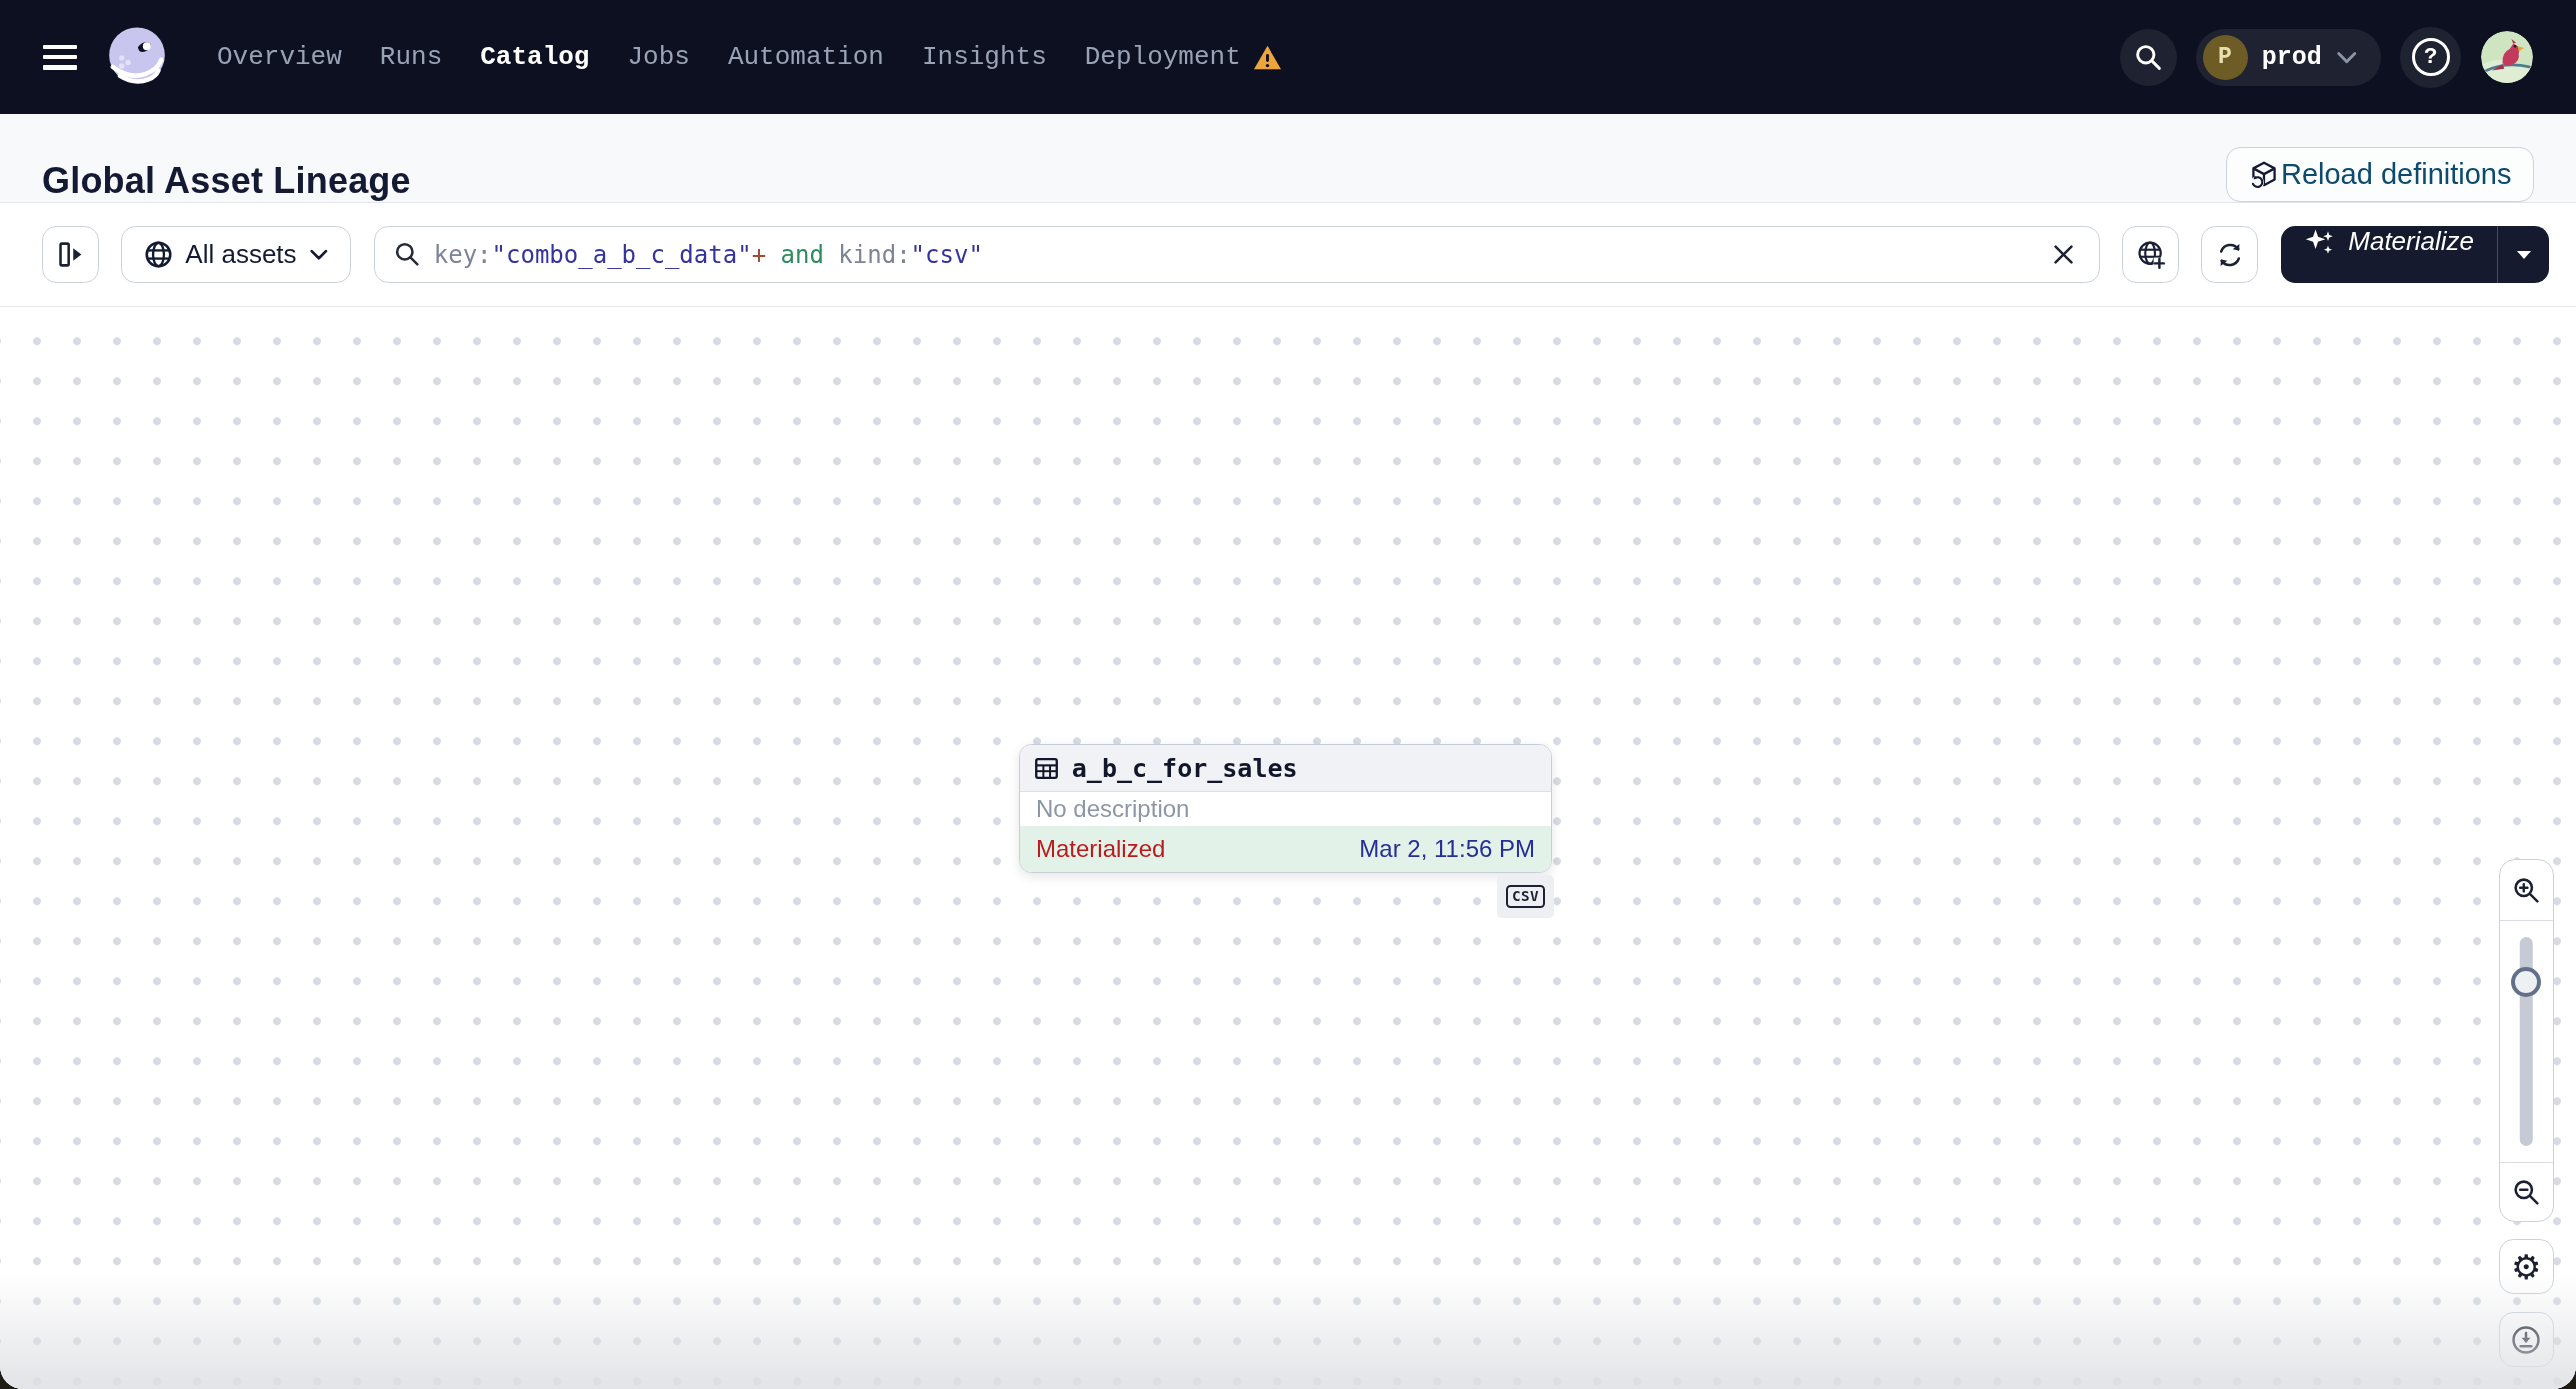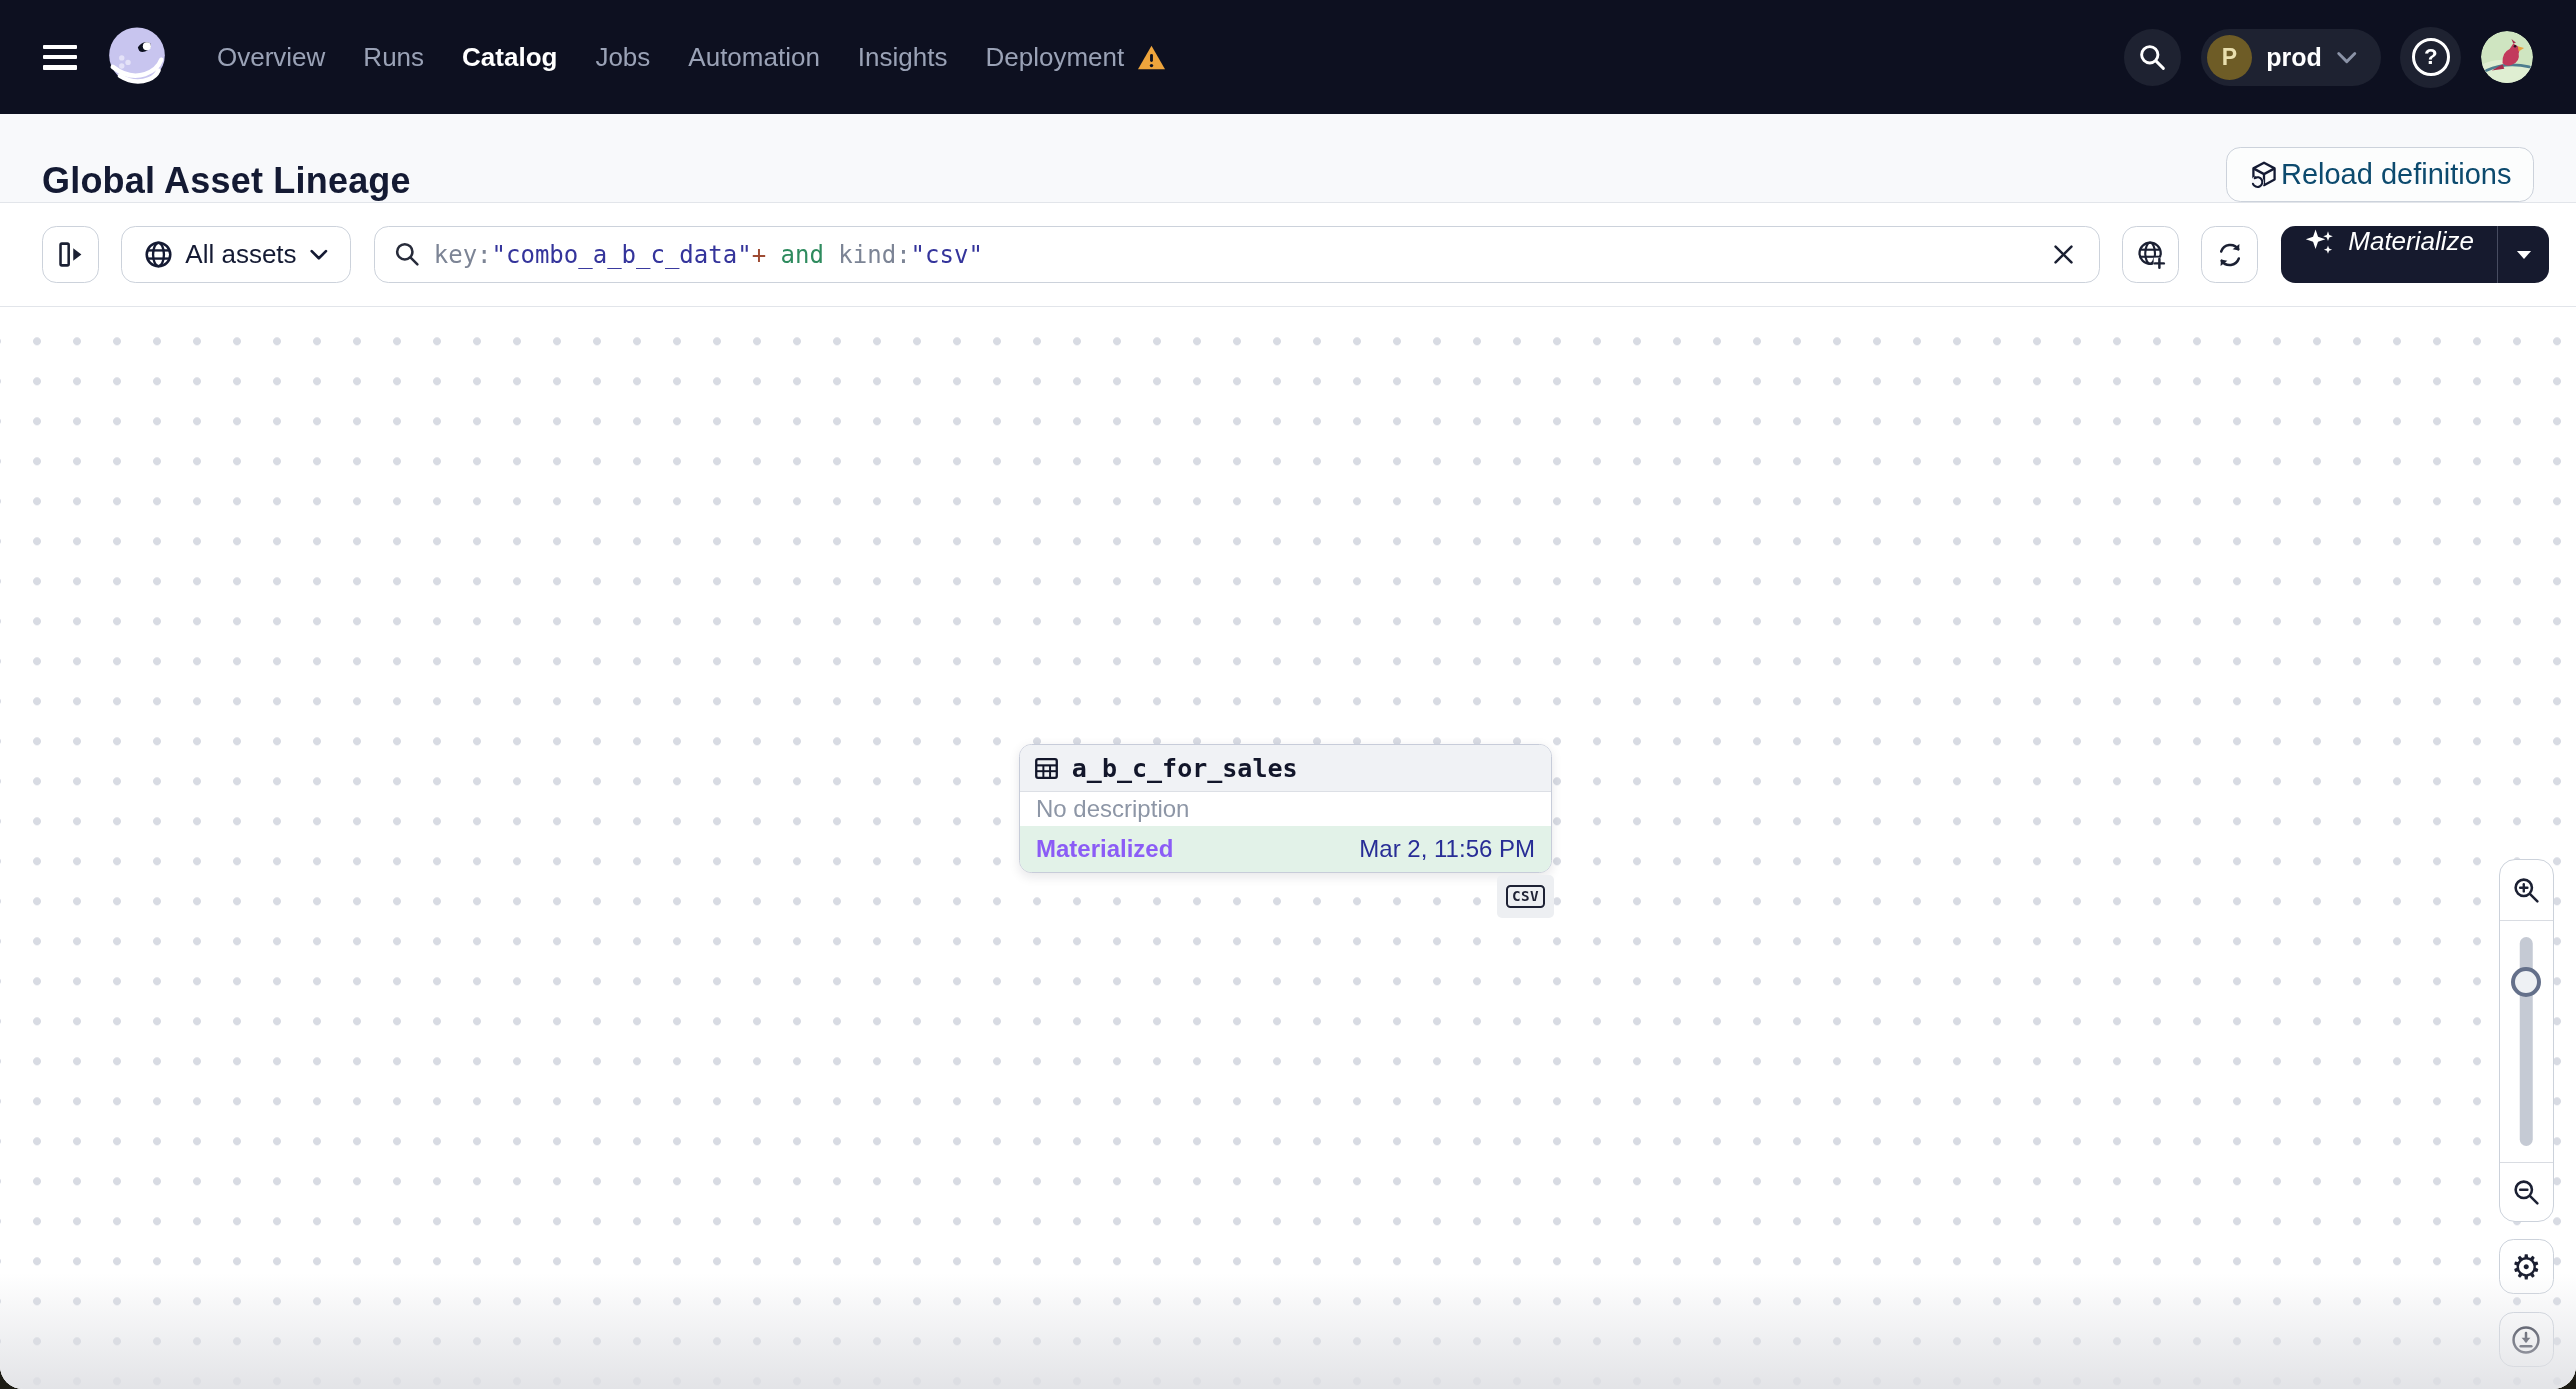--- a/index.html
+++ b/index.html
@@ -1,20 +1,20 @@
 <!DOCTYPE html>
 <html style="font-size:14.3px"><head>
 <meta charset="utf-8">
 <style>
   * { margin:0; padding:0; box-sizing:border-box; }
   html,body { width:2576px; height:1389px; background:#1d1c15; font-family:"Liberation Sans", sans-serif; }
   .app { width:2576px; height:1389px; overflow:hidden; border-radius:0 0 23px 23px; background:#fff; display:flex; flex-direction:column; }
 
   
-  .topnav { height:114px; flex:0 0 114px; background:#0d1020; display:flex; align-items:center; padding:0 43px; gap:0; }
+  .topnav { height:114px; flex:0 0 114px; background:#0d1020; display:flex; align-items:center; padding:0 43px; gap:0;font-family:Liberation Mono, monospace; }
   .menu-btn { width:34px; height:25px; display:flex; flex-direction:column; justify-content:space-between; cursor:pointer; margin-right:25px; }
   .menu-btn span { display:block; height:4.5px; background:#fff; border-radius:0.9px; }
   .logo { width:70px; height:70px; margin-right:45px; }
   .navlinks { display:flex; align-items:center; gap:38px; }
   .navlink { font-size:26px; color:#9aa2b6; text-decoration:none; cursor:pointer; display:flex; align-items:center; gap:12.5px; }
   .navlink.active { color:#ffffff; font-weight:700; }
   .nav-spacer { flex:1; }
   .nav-right { display:flex; align-items:center; gap:19.7px; }
   .circle-btn { width:57px; height:57px; border-radius:50%; background:#1e2231; display:flex; align-items:center; justify-content:center; cursor:pointer; }
   .env-pill { height:57px; border-radius:893px; background:#1e2231; display:flex; align-items:center; padding:0 23px 0 6.3px; gap:14.3px; cursor:pointer; }
@@ -46,21 +46,21 @@
     background-image: radial-gradient(#d8dbe3 3.6px, rgba(216,219,227,0) 4.3px);
     background-size: 40px 40px; background-position: 17px 14.3px; overflow:hidden; }
   .canvas::after { content:""; position:absolute; left:0; right:0; bottom:0; height:116px; pointer-events:none;
     background:linear-gradient(to bottom, rgba(226,227,231,0), rgba(222,223,227,0.85)); }
 
   .asset-node { position:absolute; left:1019px; top:415px; width:533px; border:1.3px solid #c7ccd9; border-radius:12.5px; background:#fff; box-shadow:0 3.6px 10.7px rgba(16,24,40,.10); cursor:pointer;margin-top:22px; }
   .an-header { height:47px; background:#f0f2f5; border-bottom:1.3px solid #dcdfe5; border-radius:11.2px 11.2px 0 0; display:flex; align-items:center; gap:12.5px; padding:0 14.3px; }
   .an-title { font-family:"DejaVu Sans Mono", monospace; font-size:25px; font-weight:700; color:#12162a; }
   .an-body { height:34px; display:flex; align-items:center; padding:0 16px; font-size:24px; color:#8d96a6; }
   .an-footer { height:46px; background:#e2f2e8; border-radius:0 0 11.2px 11.2px; display:flex; align-items:center; justify-content:space-between; padding:0 16px; font-size:24px; }
-  .an-status { color:#8b5cf6;font-weight:bold; }
+  .an-status { color:#b91c1c; }
   .an-time { color:#282d96; }
 
   .kind-badge { position:absolute; left:1497px; top:568px; width:57px; height:43px; border-radius:5px; background:#edeff2; display:flex; align-items:center; justify-content:center; cursor:pointer; }
   .kind-chip { font-family:"DejaVu Sans Mono", monospace; font-size:14.3px; font-weight:700; color:#1d2134; border:2.2px solid #1d2134; border-radius:4.5px; padding:0px 3.6px; line-height:19px; letter-spacing:0.4px; }
 
   
   .zoom-group { position:absolute; right:22.3px; top:552px; width:55px; height:363px; background:#fff; border:1.3px solid #ccd2db; border-radius:16px; display:flex; flex-direction:column; }
   .zg-btn { height:61px; display:flex; align-items:center; justify-content:center; color:#1b2033; cursor:pointer; }
   .zg-btn.top { border-bottom:1.3px solid #d9dce2; }
   .zg-btn.bottom { border-top:1.3px solid #d9dce2; height:59px; }

